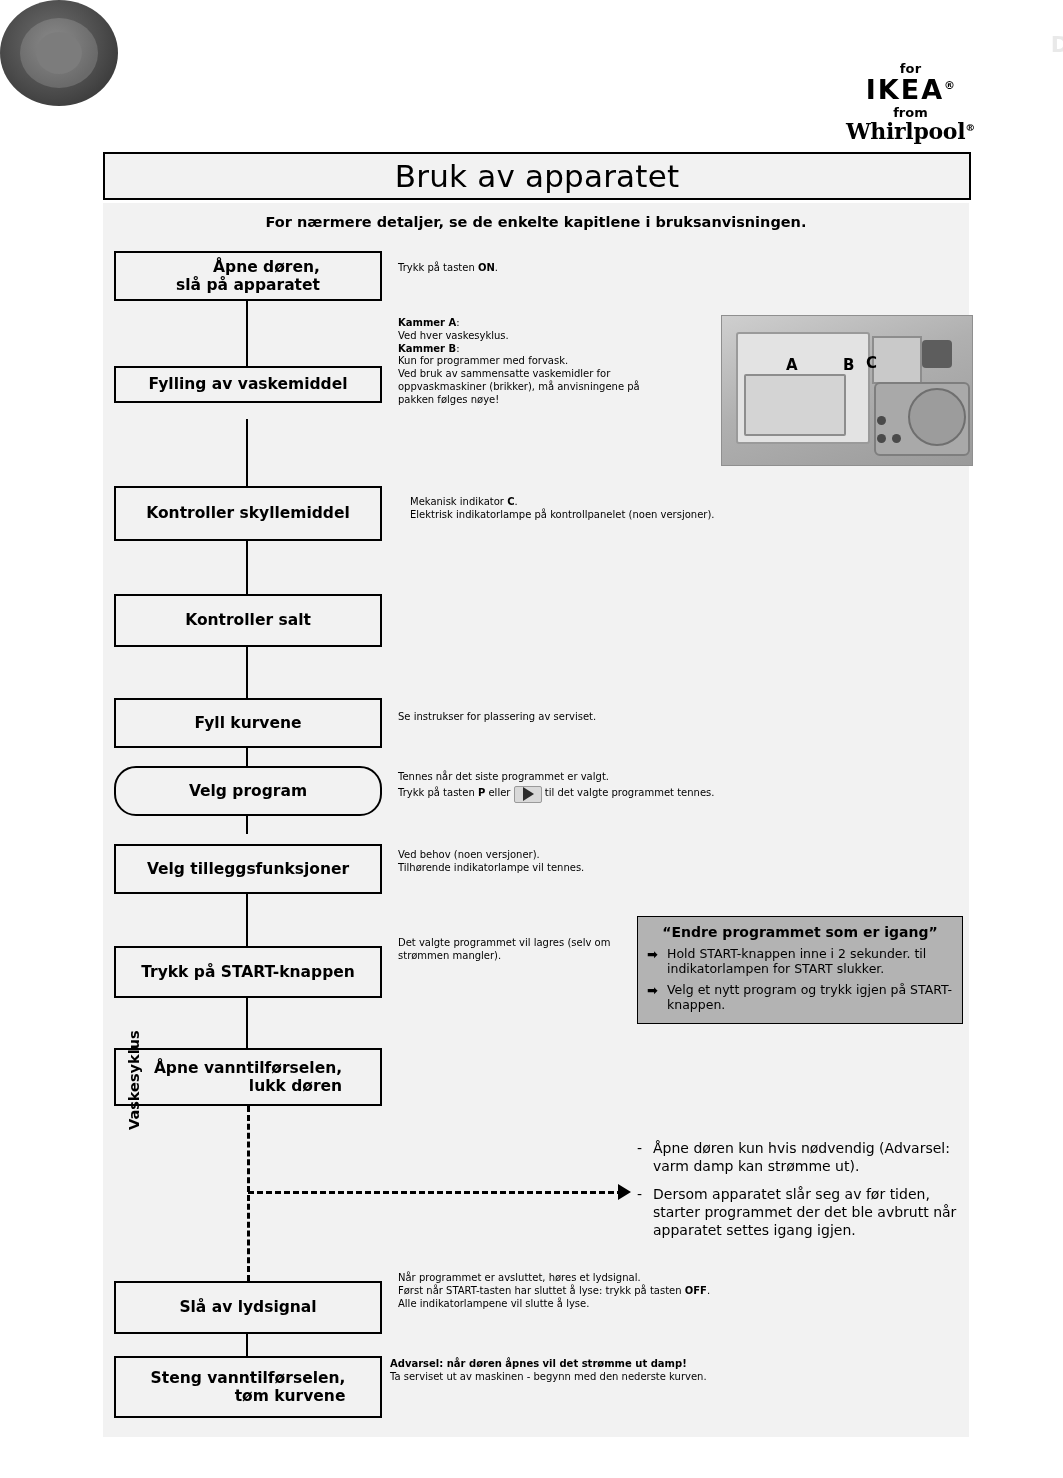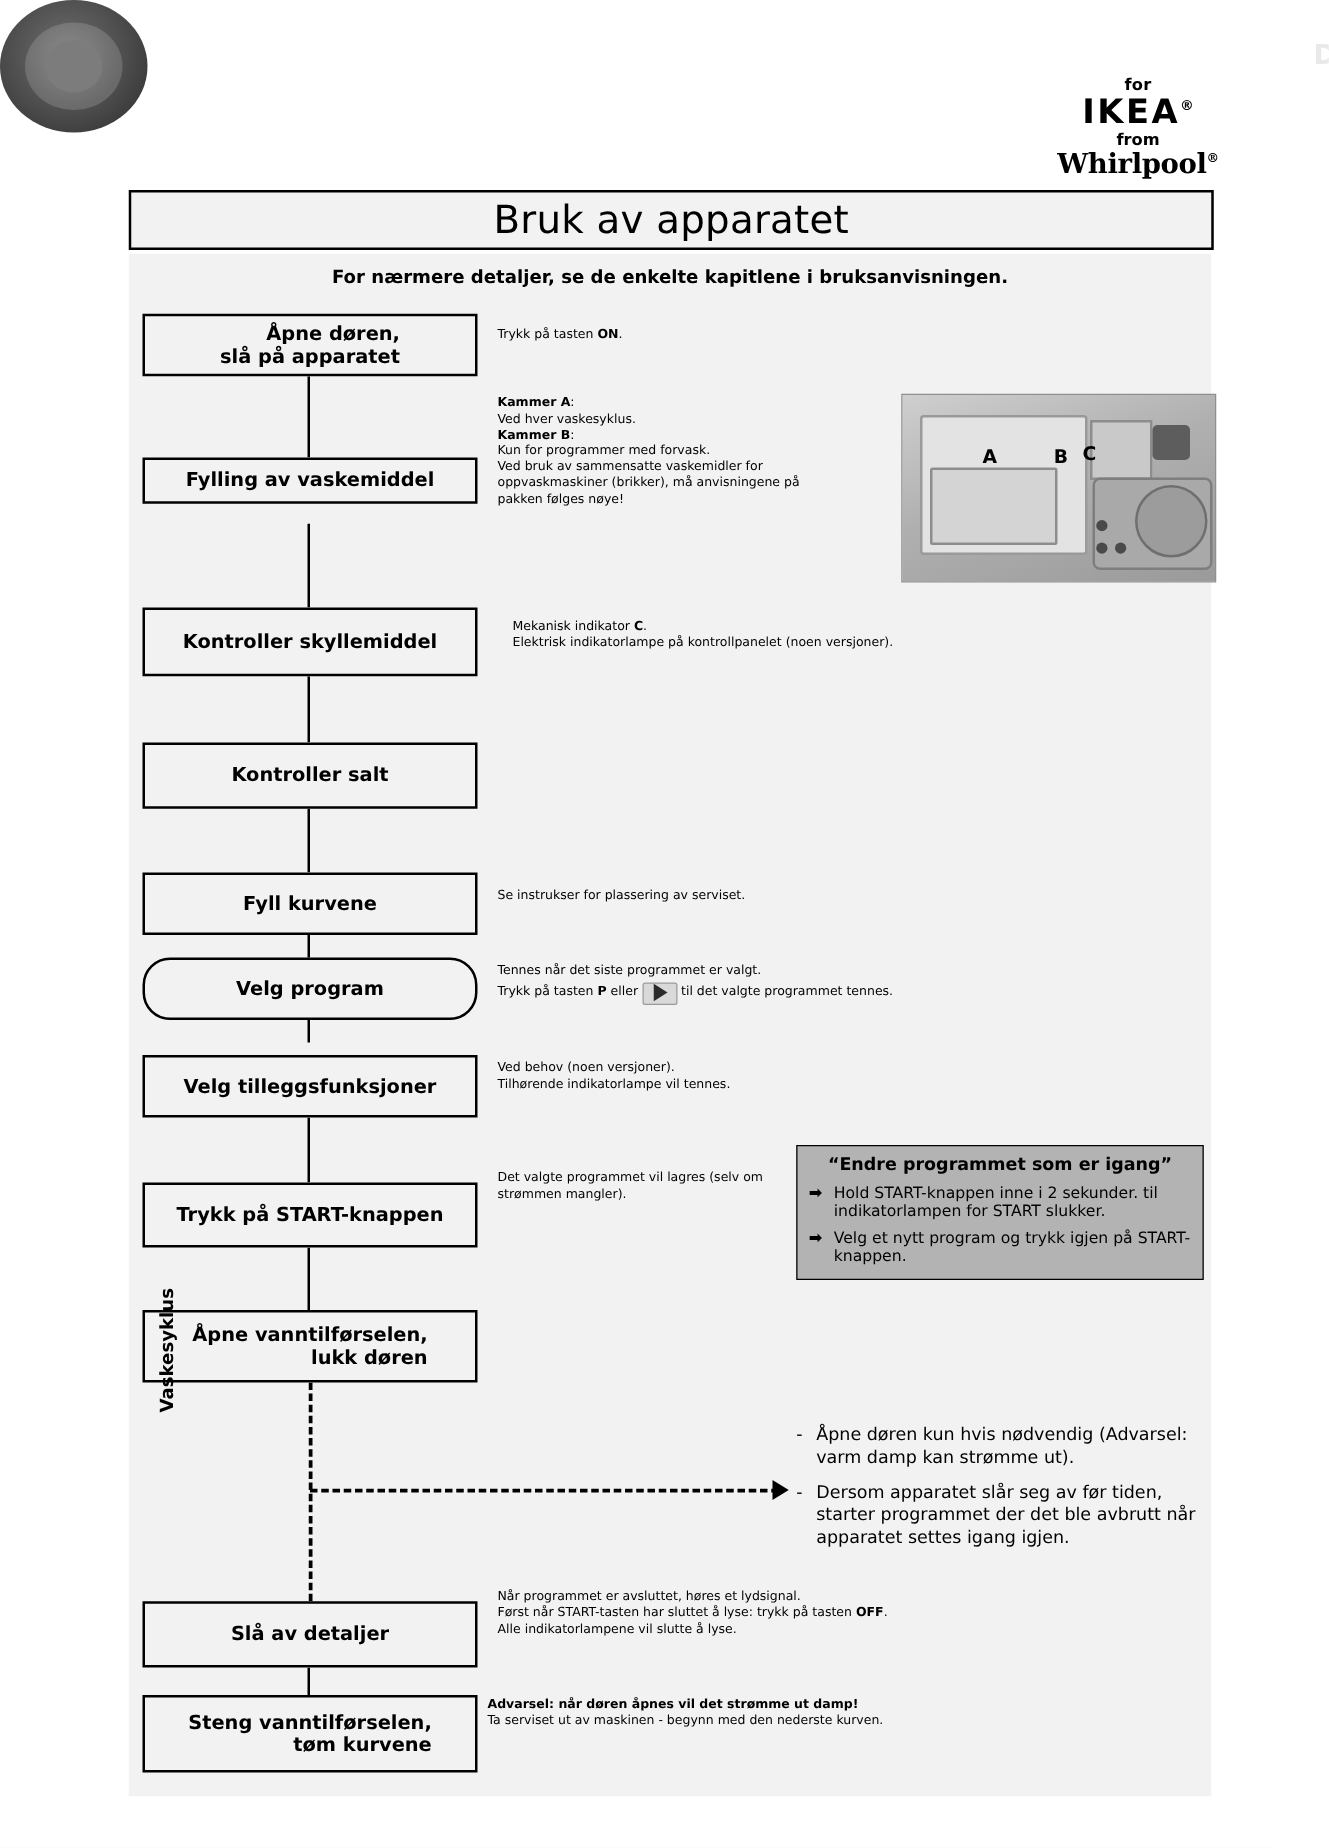--- a/index.html
+++ b/index.html
@@ -341,21 +341,21 @@
     <span>Trykk på START-knappen</span>
   </div>
   <div class="stepbox" style="top:844px;height:50px;">
     <span>Velg tilleggsfunksjoner</span>
   </div>
   <div class="stepbox" style="top:1048px;height:58px;">
     <span>Åpne vanntilførselen,
 lukk døren</span>
   </div>
   <div class="stepbox" style="top:1281px;height:53px;">
-    <span>Slå av detaljer</span>
+    <span>Slå av lydsignal</span>
   </div>
   <div class="stepbox" style="top:1356px;height:62px;">
     <span>Steng vanntilførselen,
 tøm kurvene</span>
   </div>
 
   <div class="rtext" style="left:398px;top:262px;width:300px;">
     <span>Trykk på tasten </span><b>ON</b><span>.</span>
   </div>
 

